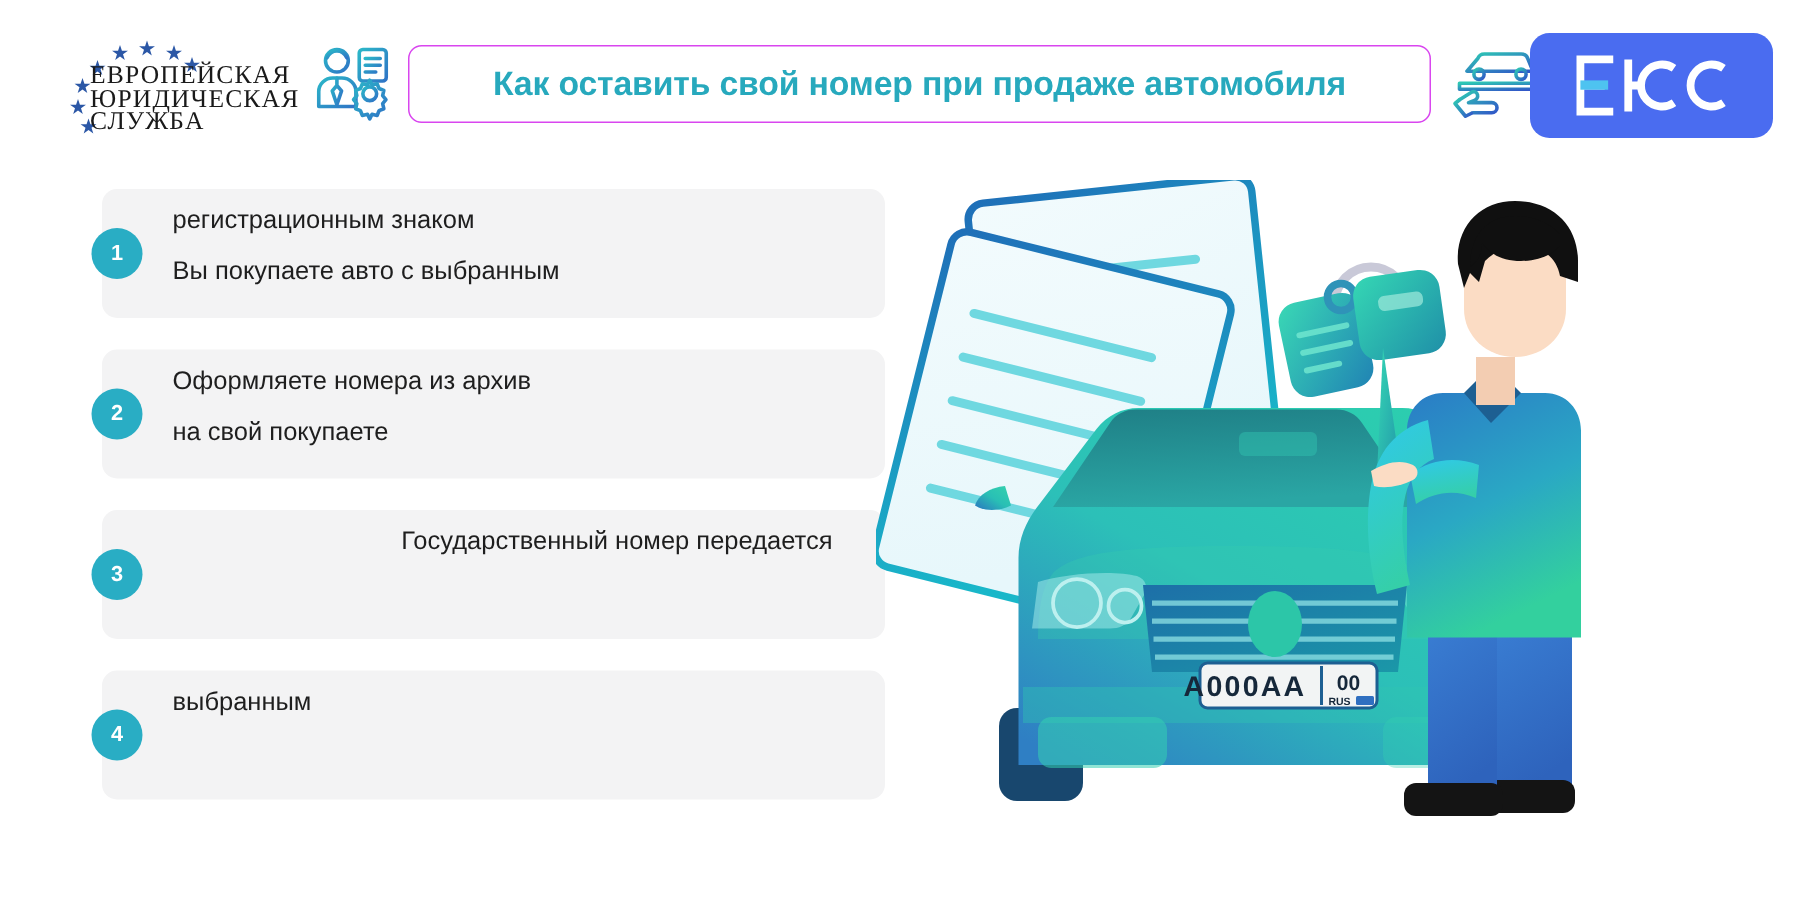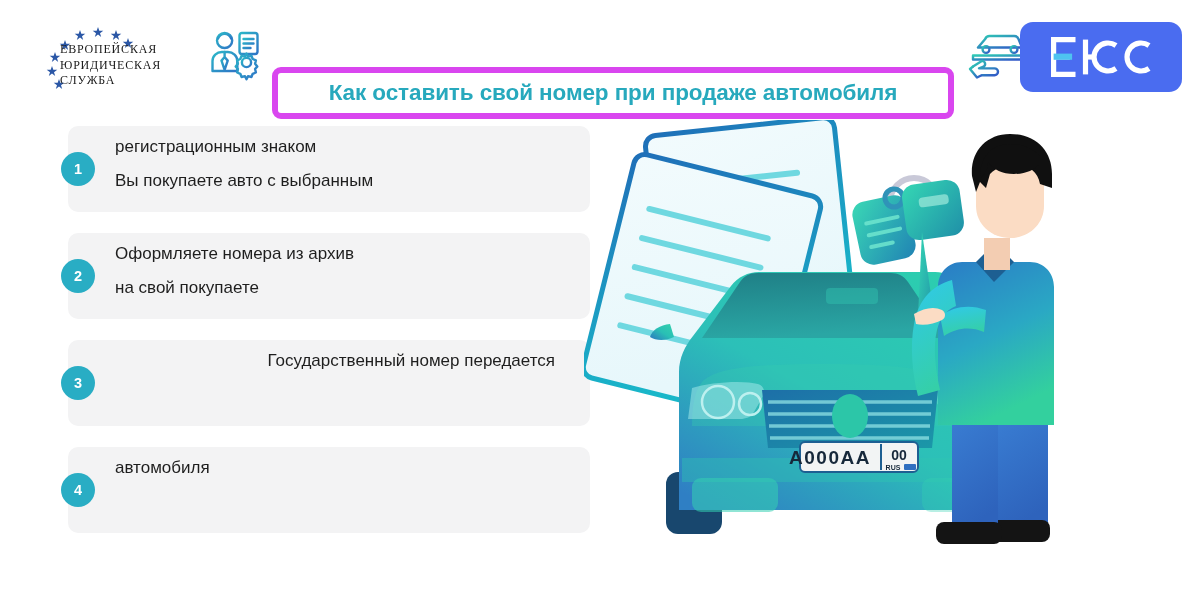--- a/index.html
+++ b/index.html
@@ -16,33 +16,33 @@
   .header { position: absolute; left: 0; top: 0; width: 1200px; height: 112px; }
 
   .brand-logo {
     position: absolute; left: 22px; top: 26px;
     width: 180px; height: 68px;
   }
   .brand-stars { position: absolute; left: 0; top: 0; width: 180px; height: 68px; }
   .brand-lines {
     position: absolute; left: 38px; top: 16px;
     font-family: "Liberation Serif", "DejaVu Serif", serif;
-    font-size: 12px; letter-spacing: 0.8px; color: #1a1a1a;
+    font-size: 17px; letter-spacing: 0.8px; color: #1a1a1a;
     line-height: 15.5px; white-space: nowrap;
   }
   .brand-lines div { font-weight: 400; }
 
   .header-icon-person { position: absolute; left: 206px; top: 26px; width: 62px; height: 62px; }
 
   .title-box {
     position: absolute; left: 272px; top: 30px;
     width: 682px; height: 52px;
-    border: 6px solid #d946ef; border-radius: 9px;
+    border: 1px solid #d946ef; border-radius: 9px;
     background: #ffffff;
-    display: flex; align-items: center; justify-content: center; margin-top: 37px;
+    display: flex; align-items: center; justify-content: center;
   }
   .title-text {
     color: #27a9bd; font-size: 22.5px; font-weight: bold;
     letter-spacing: -0.1px; white-space: nowrap;
   }
 
   .header-icon-car { position: absolute; left: 968px; top: 24px; width: 70px; height: 66px; }
 
   .eus-logo {
     position: absolute; left: 1020px; top: 22px;
@@ -179,21 +179,21 @@
 
     <div class="step-card" style="top:340px;"></div>
     <div class="step-badge" style="top:366px;">3</div>
     <div class="step-text" style="top:344px;text-align:right;">
       <span>Государственный номер передается</span>
     </div>
 
     <div class="step-card" style="top:447px;"></div>
     <div class="step-badge" style="top:473px;">4</div>
     <div class="step-text" style="top:451px;">
-      <span>автомобиля</span>
+      <span>выбранным</span>
     </div>
   </div>
 
   <div class="illustration">
     <svg width="480" height="440" viewBox="0 0 480 440">
       <defs>
         <linearGradient id="docGrad" x1="0" y1="0" x2="0.3" y2="1">
           <stop offset="0" stop-color="#f2fbfd"></stop>
             <stop offset="1" stop-color="#e7f7fb"></stop>
         </linearGradient>

